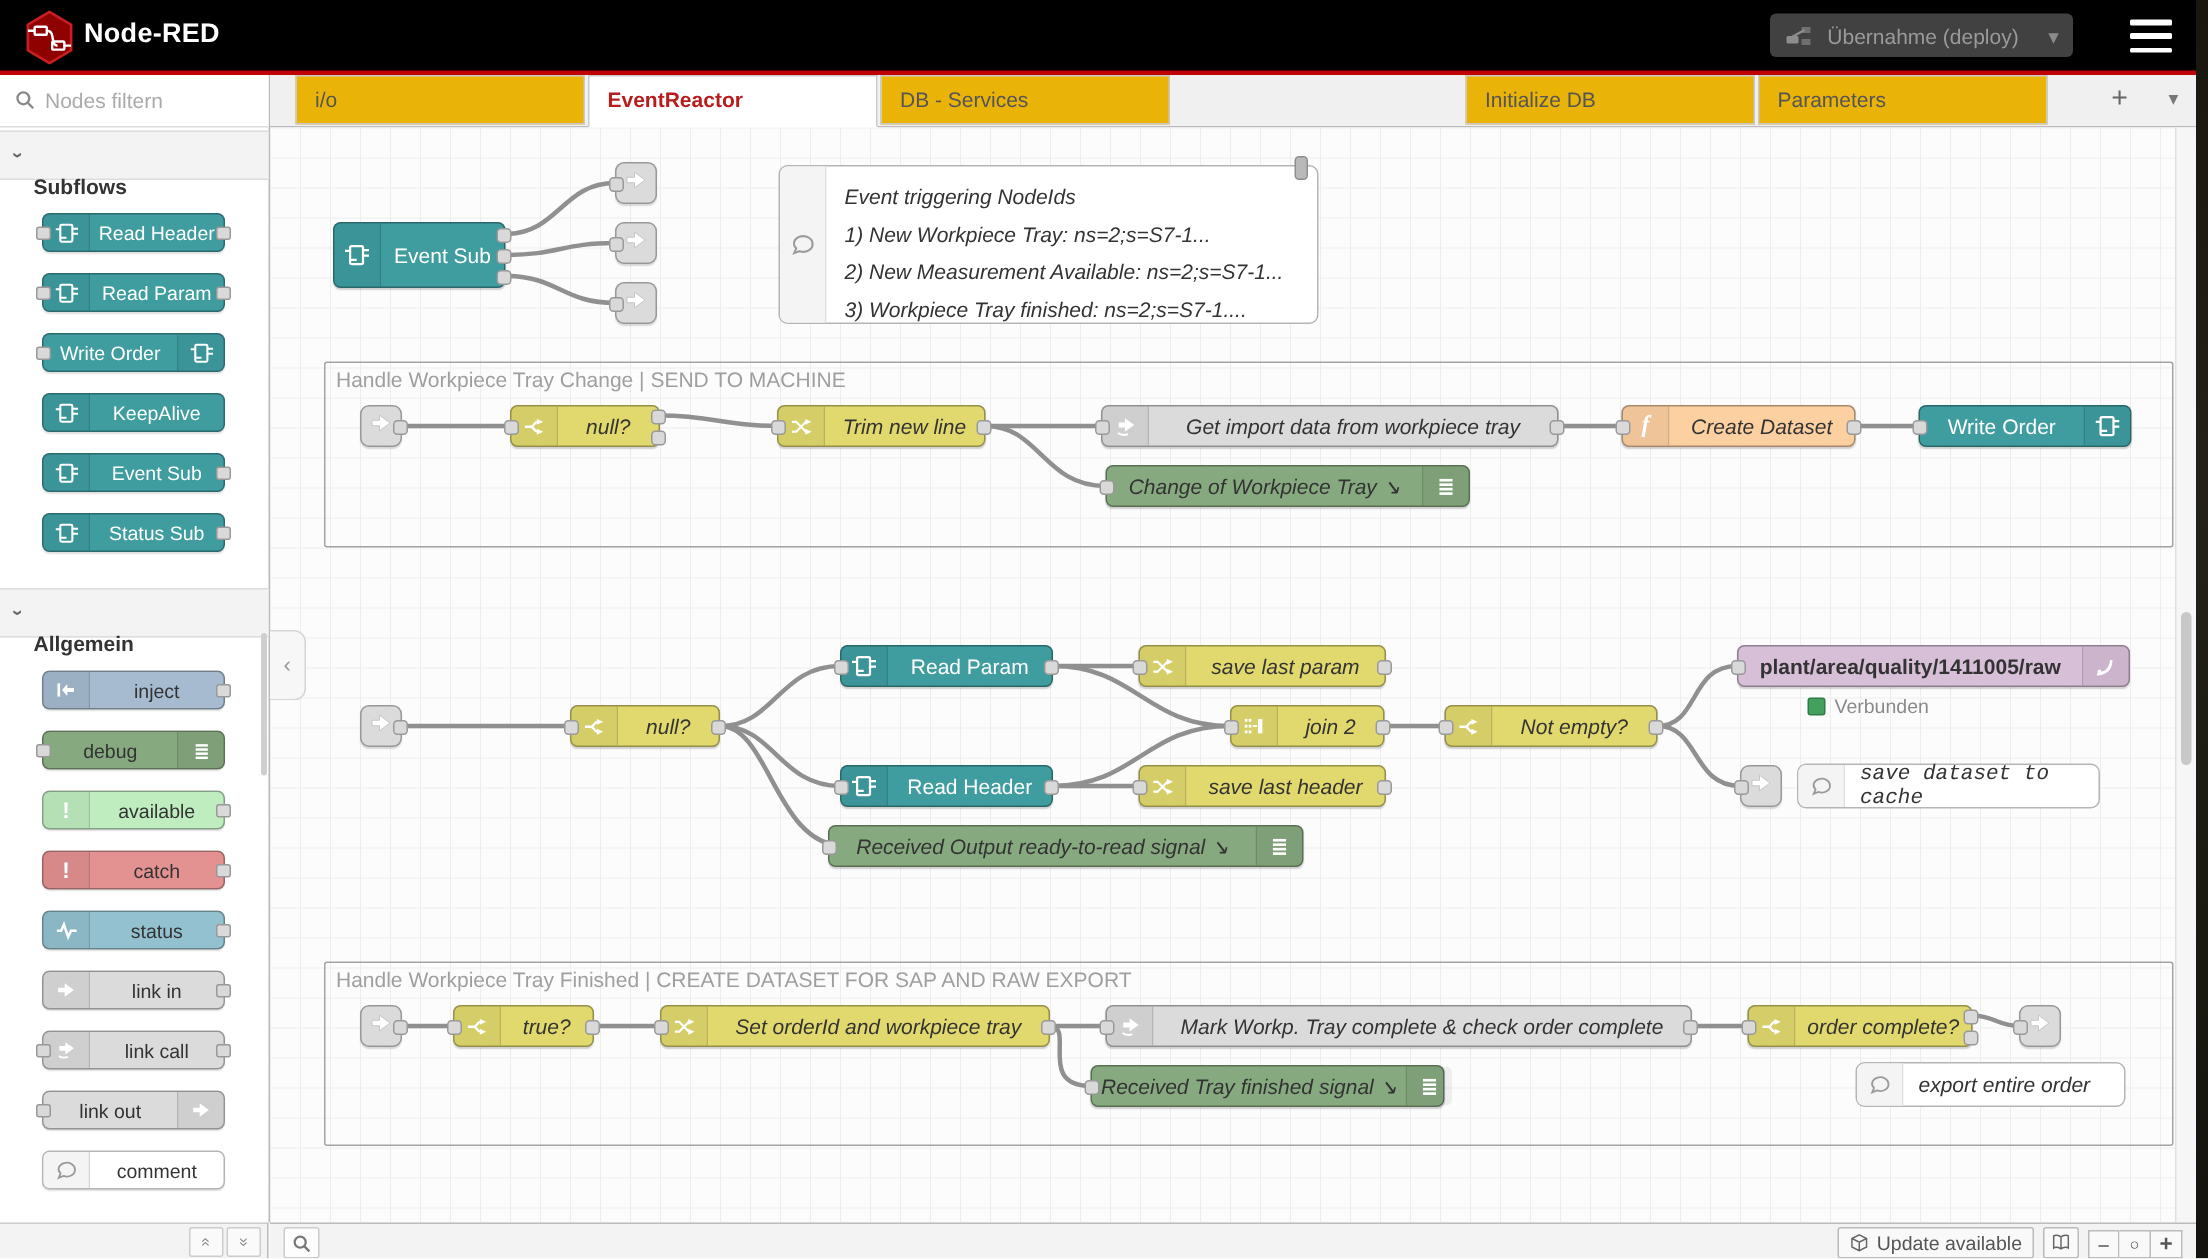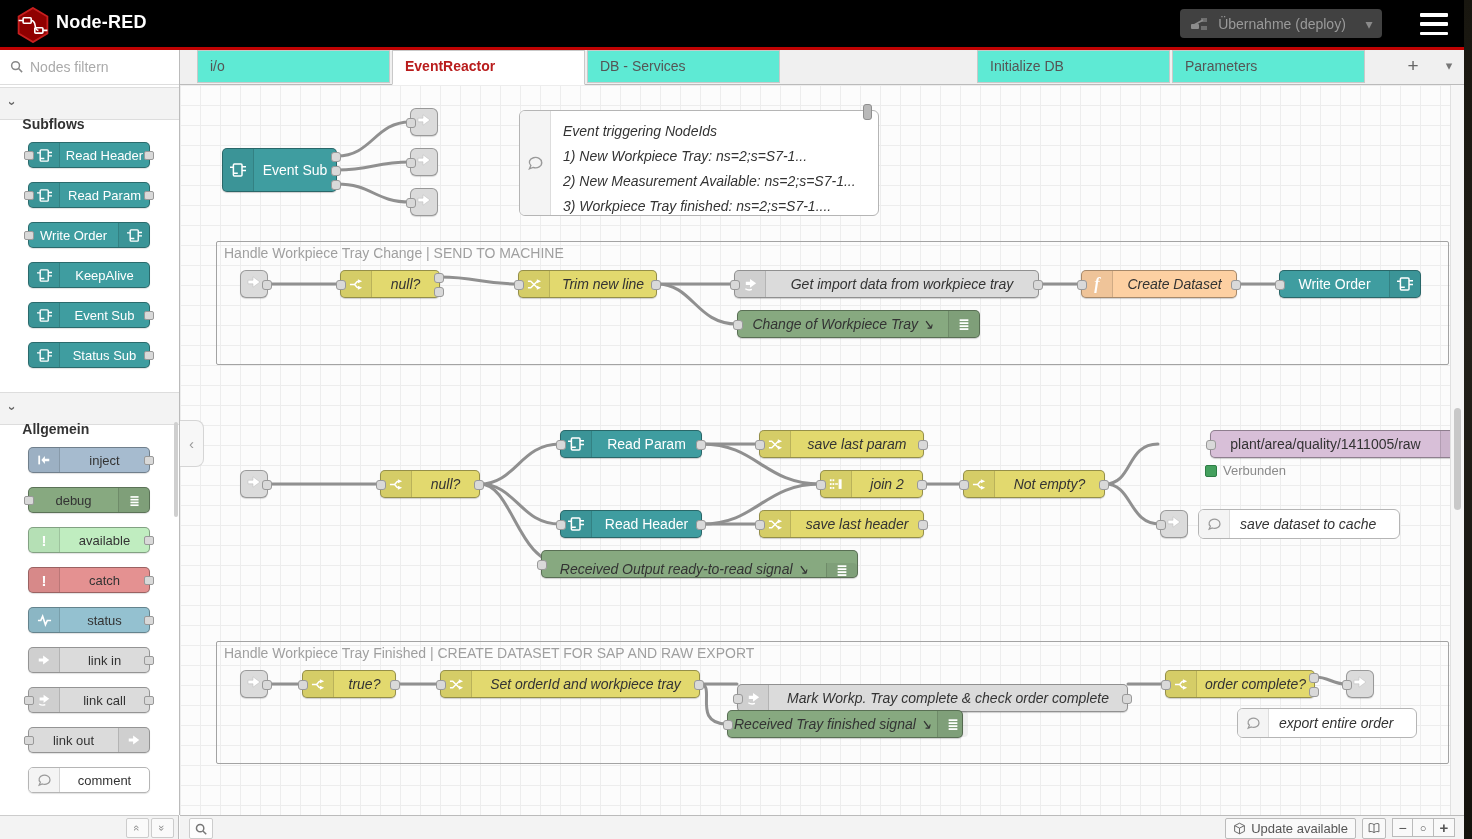--- a/index.html
+++ b/index.html
@@ -39,21 +39,21 @@
   #palette-scroll-thumb{position:absolute;right:1px;top:372px;width:4px;height:95px;background:#cfcfcf;border-radius:2px;}
   #palette-footer{position:absolute;left:0;top:815px;width:179px;height:24px;background:#f3f3f3;border-top:1px solid #ccc;border-right:1px solid #bbb;z-index:11;display:flex;justify-content:flex-end;align-items:center;gap:2px;padding-right:4px;box-sizing:border-box;}
   .pfbtn{width:21px;height:18px;border:1px solid #ccc;background:#fafafa;border-radius:2px;color:#888;font-size:11px;display:flex;align-items:center;justify-content:center;cursor:pointer;}
   .pfbtn span{display:inline-block;transform:rotate(90deg);}
   .pfbtn.up span::before{content:"«";}
   .pfbtn.dn span::before{content:"»";}
 
   
   #workspace{position:absolute;left:180px;top:50px;width:1284px;height:765px;}
   #tabbar{position:relative;height:34px;background:#f0f0f0;border-bottom:1px solid #bbb;}
-  .tab{position:absolute;top:0;height:33px;width:193px;background:#5eead4;border:1px solid #c9c9c9;box-sizing:border-box;
+  .tab{position:absolute;top:0;height:33px;width:193px;background:#eab308;border:1px solid #c9c9c9;box-sizing:border-box;
     font-size:14px;color:#555;line-height:31px;padding-left:12px;cursor:pointer;white-space:nowrap;overflow:hidden;}
   .tab.active{background:#fff;font-weight:bold;color:#b91c1c;height:35px;border-bottom:1px solid #fff;z-index:2;}
   .tabctl{position:absolute;top:0;height:33px;width:34px;color:#666;font-size:19px;text-align:center;line-height:32px;cursor:pointer;}
   .tabctl.plus::before{content:"+";}
   .tabctl.tcaret{font-size:13px;color:#777;}
 
   
   #canvas{position:relative;width:1284px;height:730px;background-color:#fcfcfc;
     background-image:linear-gradient(#ededed 1px,transparent 1px),linear-gradient(90deg,#ededed 1px,transparent 1px);
     background-size:20px 20px;overflow:hidden;}
@@ -97,21 +97,21 @@
 
   #palette-toggle{position:absolute;left:0;top:335px;width:23px;height:45px;background:#f7f7f7;border:1px solid #d5d5d5;border-left:none;
     border-radius:0 8px 8px 0;display:flex;align-items:center;justify-content:center;color:#999;font-size:15px;z-index:6;cursor:pointer;}
   #palette-toggle::before{content:"‹";}
   #canvas-scrollbar{position:absolute;right:0;top:0;width:13px;height:730px;background:#f6f6f6;border-left:1px solid #e0e0e0;z-index:5;}
   #canvas-scroll-thumb{position:absolute;right:3px;top:323px;width:7px;height:102px;background:#c8c8c8;border-radius:4px;cursor:pointer;}
 
   
   #footer{position:absolute;left:180px;top:815px;width:1284px;height:24px;background:#f3f3f3;border-top:1px solid #bbb;z-index:12;}
   #footer-search{position:absolute;left:9px;top:2px;width:22px;height:19px;border:1px solid #ccc;background:#fdfdfd;border-radius:2px;display:flex;align-items:center;justify-content:center;cursor:pointer;}
-  #footer-right{position:absolute;right:9px;top:2px;display:flex;align-items:flex-start;gap:6px;padding-left:24px;}
+  #footer-right{position:absolute;right:9px;top:2px;display:flex;align-items:flex-end;gap:6px;padding-left:24px;}
   #update-btn{height:19px;border:1px solid #bbb;background:#f9f9f9;border-radius:2px;display:flex;align-items:center;gap:5px;padding:0 7px;font-size:13px;color:#555;cursor:pointer;}
   #map-btn{width:22px;height:19px;border:1px solid #bbb;background:#f9f9f9;border-radius:2px;display:flex;align-items:center;justify-content:center;cursor:pointer;}
   #zoomtrio{display:flex;}
   .zbtn{width:21px;height:19px;border:1px solid #bbb;background:#f9f9f9;color:#555;font-size:14px;display:flex;align-items:center;justify-content:center;cursor:pointer;box-sizing:border-box;}
   .zbtn + .zbtn{border-left:none;}
   .zbtn.zo::before{content:"−";}
   .zbtn.zr::before{content:"○";font-size:11px;}
   .zbtn.zi::before{content:"+";font-size:15px;font-weight:bold;}
 </style>
 </head>
@@ -524,21 +524,21 @@
         <i class="port in"></i>
         <span class="icn l">
             <svg width="16" height="16" viewBox="0 0 16 16" fill="none" stroke="#fff" stroke-width="1.5">
               <rect x="3.4" y="2" width="8.6" height="12" rx="1"></rect>
               <path d="M0,5.2 h3.4 M12,4.8 h4 M12,8.4 h4 M3.4,11.2 h4.4"></path>
             </svg>
           </span>
         <span class="lbl wlbl">Read Header</span>
         <i class="port out"></i>
       </div>
-      <div class="cnode greennode" style="left:361px;top:465px;width:317px;align-items:flex-end;">
+      <div class="cnode greennode" style="left:372px;top:465px;width:317px;">
         <i class="port in"></i>
         <span class="lbl it">Received Output ready-to-read signal ↘</span>
         <span class="icn r">
             <svg width="14" height="14" viewBox="0 0 16 16" fill="#fff">
               <rect x="3" y="2.6" width="10" height="2"></rect>
               <rect x="3" y="6" width="10" height="2"></rect>
               <rect x="3" y="9.4" width="10" height="2"></rect>
               <rect x="3" y="12.8" width="10" height="2"></rect>
             </svg>
           </span>
@@ -586,42 +586,42 @@
         <i class="port in"></i>
         <span class="icn l">
             <svg width="15" height="15" viewBox="0 0 16 16">
               <path d="M1,8 h4 M5,8 c3,0 2,-3.5 5,-3.5 M5,8 c3,0 2,3.5 5,3.5" fill="none" stroke="#fff" stroke-width="1.7"></path>
               <path fill="#fff" d="M9.5,2.4 l4.5,2.1 -4.5,2.1 z M9.5,9.4 l4.5,2.1 -4.5,2.1 z"></path>
             </svg>
           </span>
         <span class="lbl it">Not empty?</span>
         <i class="port out"></i>
       </div>
-      <div class="cnode purple" style="left:1030px;top:345px;width:262px;">
+      <div class="cnode purple" style="left:978px;top:345px;width:262px;font-weight:bold;">
         <i class="port in"></i>
         <span class="lbl">plant/area/quality/1411005/raw</span>
         <span class="icn r">
             <svg width="16" height="16" viewBox="0 0 16 16" fill="none" stroke="#fff" stroke-width="1.7">
               <path d="M5,12.5 a6,6 0 0 0 6,-6"></path>
               <path d="M2,13.5 a9.5,9.5 0 0 0 9.5,-9.5"></path>
               <circle cx="3.6" cy="11.6" r="1.2" fill="#fff" stroke="none"></circle>
             </svg>
           </span>
       </div>
       <div id="mqtt-status">
         <span class="dot"></span>
         <span class="stxt">Verbunden</span>
       </div>
       <div class="linksq" style="left:980px;top:425px;">
         <i class="port in"></i>
         <span><svg width="16" height="16" viewBox="0 0 16 16">
               <path fill="#fff" stroke="#bbb" stroke-width=".5" d="M2,6.2 h5 V2.8 l7,5.2 -7,5.2 V9.8 h-5 z"></path>
             </svg></span>
       </div>
-      <div class="notebox smallnote" style="left:1018px;top:424px;width:202px;">
+      <div class="notebox smallnote" style="left:1018px;top:424px;width:202px;font-family:Liberation Mono, monospace;">
         <span class="nicn">
             <svg width="15" height="15" viewBox="0 0 16 16" fill="none" stroke="#9a9a9a" stroke-width="1.3">
               <path d="M13.8,7 a5.8,4.6 0 1 0 -10.2,2.9 l-1.3,3.1 3.4,-1.3 a5.8,4.6 0 0 0 8.1,-4.7 z"></path>
             </svg>
           </span>
         <span class="ntext">save dataset to cache</span>
       </div>
 
       <div class="linksq" style="left:60px;top:585px;">
         <span><svg width="16" height="16" viewBox="0 0 16 16">
@@ -644,21 +644,21 @@
         <i class="port in"></i>
         <span class="icn l">
             <svg width="15" height="15" viewBox="0 0 16 16">
               <path d="M1,4.5 h3 l7,7 M1,11.5 h3 l7,-7" fill="none" stroke="#fff" stroke-width="1.6"></path>
               <path fill="#fff" d="M10.5,2.4 l4.5,2.1 -4.5,2.1 z M10.5,9.4 l4.5,2.1 -4.5,2.1 z"></path>
             </svg>
           </span>
         <span class="lbl it">Set orderId and workpiece tray</span>
         <i class="port out"></i>
       </div>
-      <div class="cnode graynode" style="left:557px;top:599px;width:391px;">
+      <div class="cnode graynode" style="left:557px;top:585px;width:391px;">
         <i class="port in"></i>
         <span class="icn l">
             <svg width="15" height="15" viewBox="0 0 16 16">
               <path fill="#fff" d="M3,5 h4.5 V2 l6.5,4.7 -6.5,4.7 V8.6 h-4.5 z"></path>
               <path d="M2.5,12.5 q3,2.2 7,0.8" stroke="#fff" stroke-width="1.4" fill="none"></path>
             </svg>
           </span>
         <span class="lbl it">Mark Workp. Tray complete &amp; check order complete</span>
         <i class="port out"></i>
       </div>

